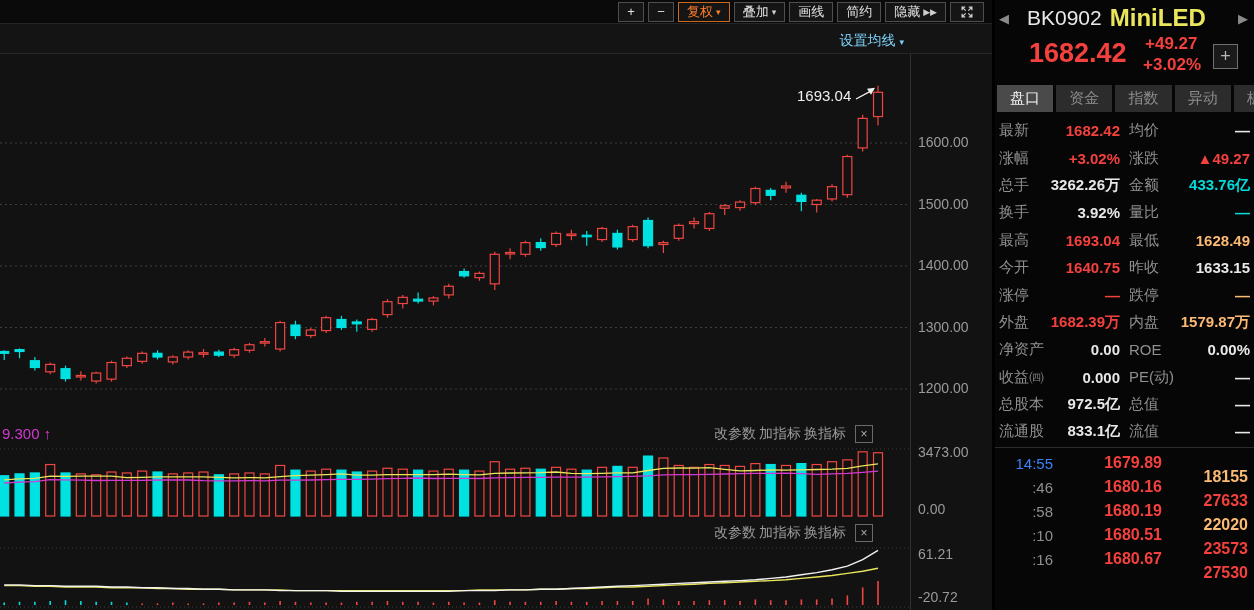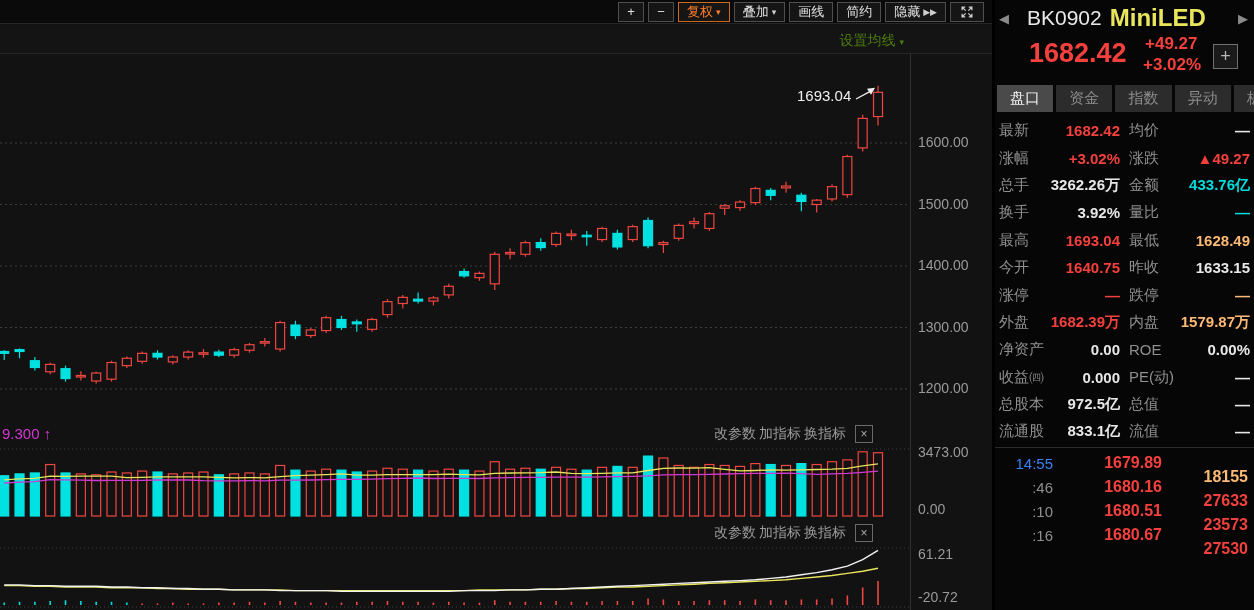--- a/index.html
+++ b/index.html
@@ -11,21 +11,21 @@
   #chart-region { position:absolute; left:0; top:0; width:992px; height:610px; background:#121212; }
   #toolbar { position:absolute; left:0; top:0; width:992px; height:24px; background:#0a0a0a;
     border-bottom:1px solid #262626; display:flex; justify-content:flex-end; align-items:center; gap:4px; padding-right:8px; }
   .tb-btn { height:20px; min-width:26px; padding:0 8px; display:flex; align-items:center; justify-content:center;
     gap:3px; background:#151515; border:1px solid #4e4e4e; color:#e3e3e3; font-size:13px; cursor:pointer; }
   .tb-btn .arr { font-size:9px; color:#cfcfcf; }
   .tb-btn.accent { border-color:#c96a1e; color:#ff7e26; }
   .tb-btn.accent .arr { color:#ff7e26; }
   #subbar { position:absolute; left:0; top:25px; width:992px; height:29px; background:#141414;
     border-bottom:1px solid #262626; }
-  #ma-settings { position:absolute; right:88px; top:32px; color:#4d7c0f; font-size:14px; cursor:pointer; }
+  #ma-settings { position:absolute; right:88px; top:32px; color:#7dd3fc; font-size:14px; cursor:pointer; }
   #ma-settings .arr { font-size:9px; }
 
   svg.pane { position:absolute; left:0; display:block; }
   #axis-col { position:absolute; left:910px; top:54px; width:82px; height:556px; border-left:1px solid #303030; }
   .ylab { position:absolute; left:918px; width:66px; color:#9a9a9a; font-size:14px; }
   .pane-label-max,.pane-label-min { position:absolute; left:918px; color:#9a9a9a; font-size:14px; }
 
   .pane-ctl { position:absolute; display:flex; align-items:center; gap:3px; color:#9a9a9a; font-size:14px; }
   .pane-ctl span { cursor:pointer; }
   .close-box { width:18px; height:18px; border:1px solid #6a6a6a; color:#aaa; display:flex;
@@ -504,20 +504,25 @@
           <span class="t strong">14:55</span>
           <span class="p c-red">1679.89</span>
           <span class="v c-green">18155</span>
         </div>
         <div class="trow">
           <span class="t">:46</span>
           <span class="p c-red">1680.16</span>
           <span class="v c-red">27633</span>
         </div>
         <div class="trow">
+          <span class="t">:58</span>
+          <span class="p c-red">1680.19</span>
+          <span class="v c-green">22020</span>
+        </div>
+        <div class="trow">
           <span class="t">:10</span>
           <span class="p c-red">1680.51</span>
           <span class="v c-red">23573</span>
         </div>
         <div class="trow">
           <span class="t">:16</span>
           <span class="p c-red">1680.67</span>
           <span class="v c-red">27530</span>
         </div>
       </div>

